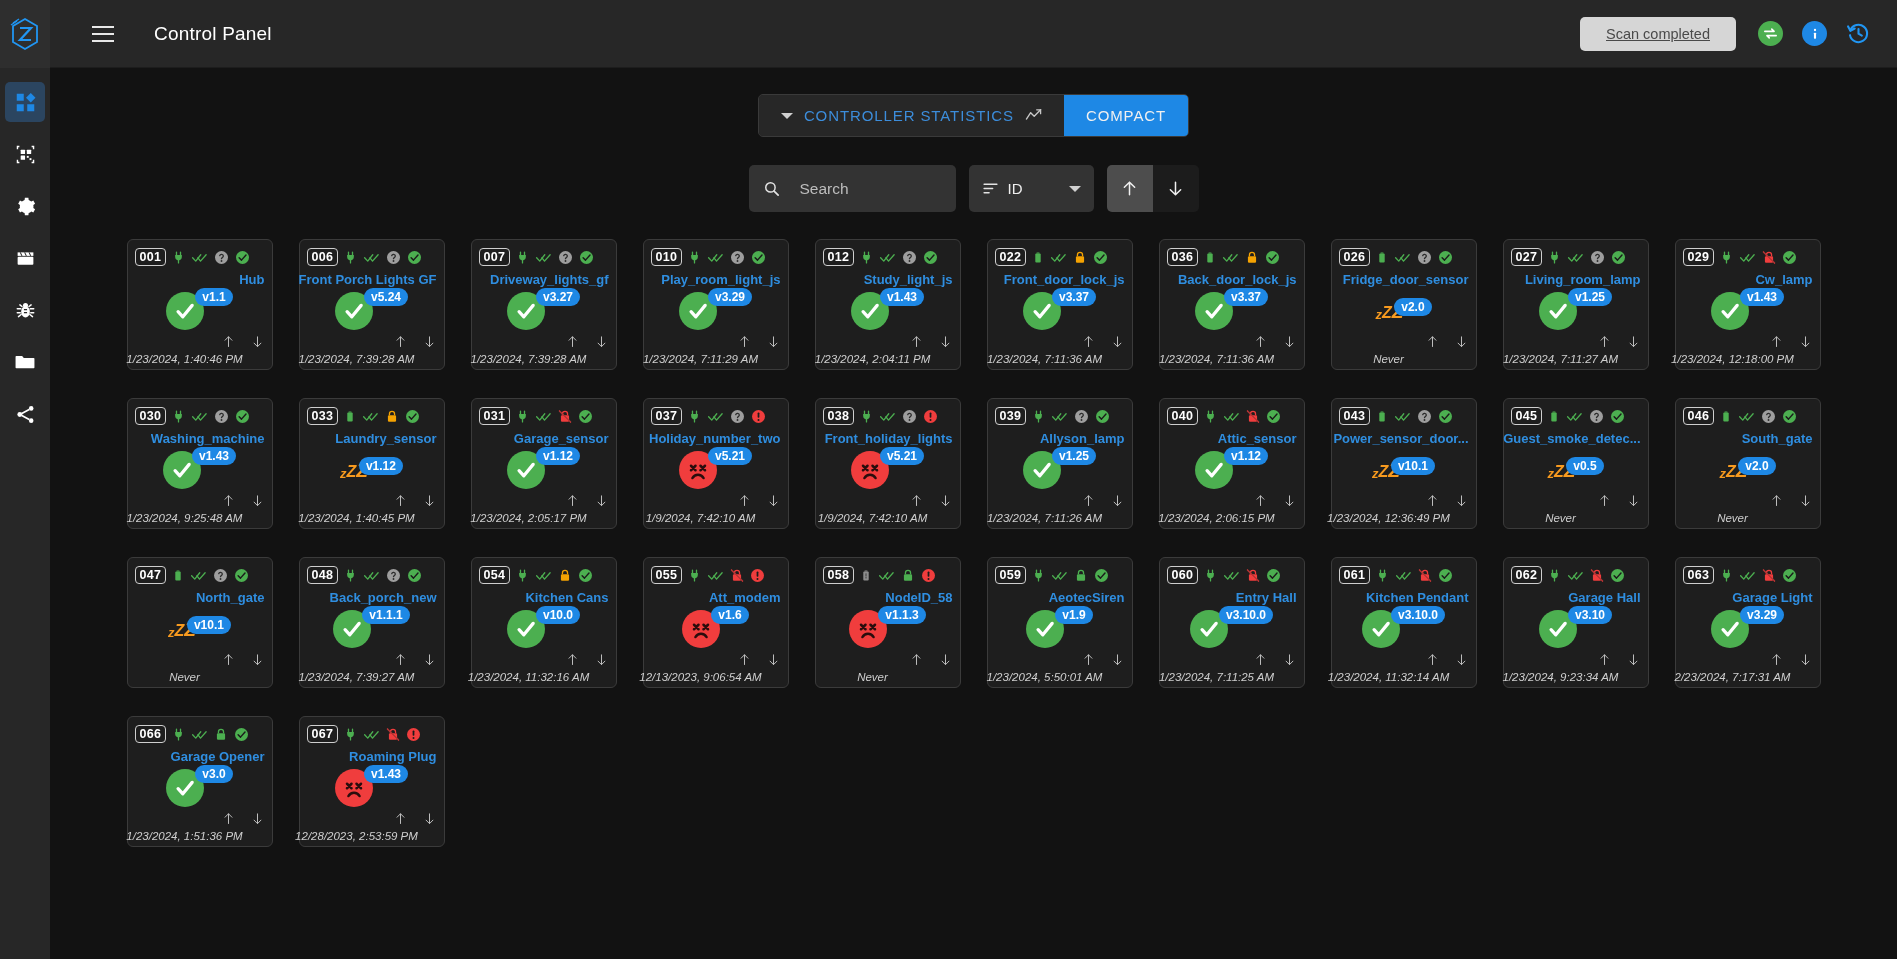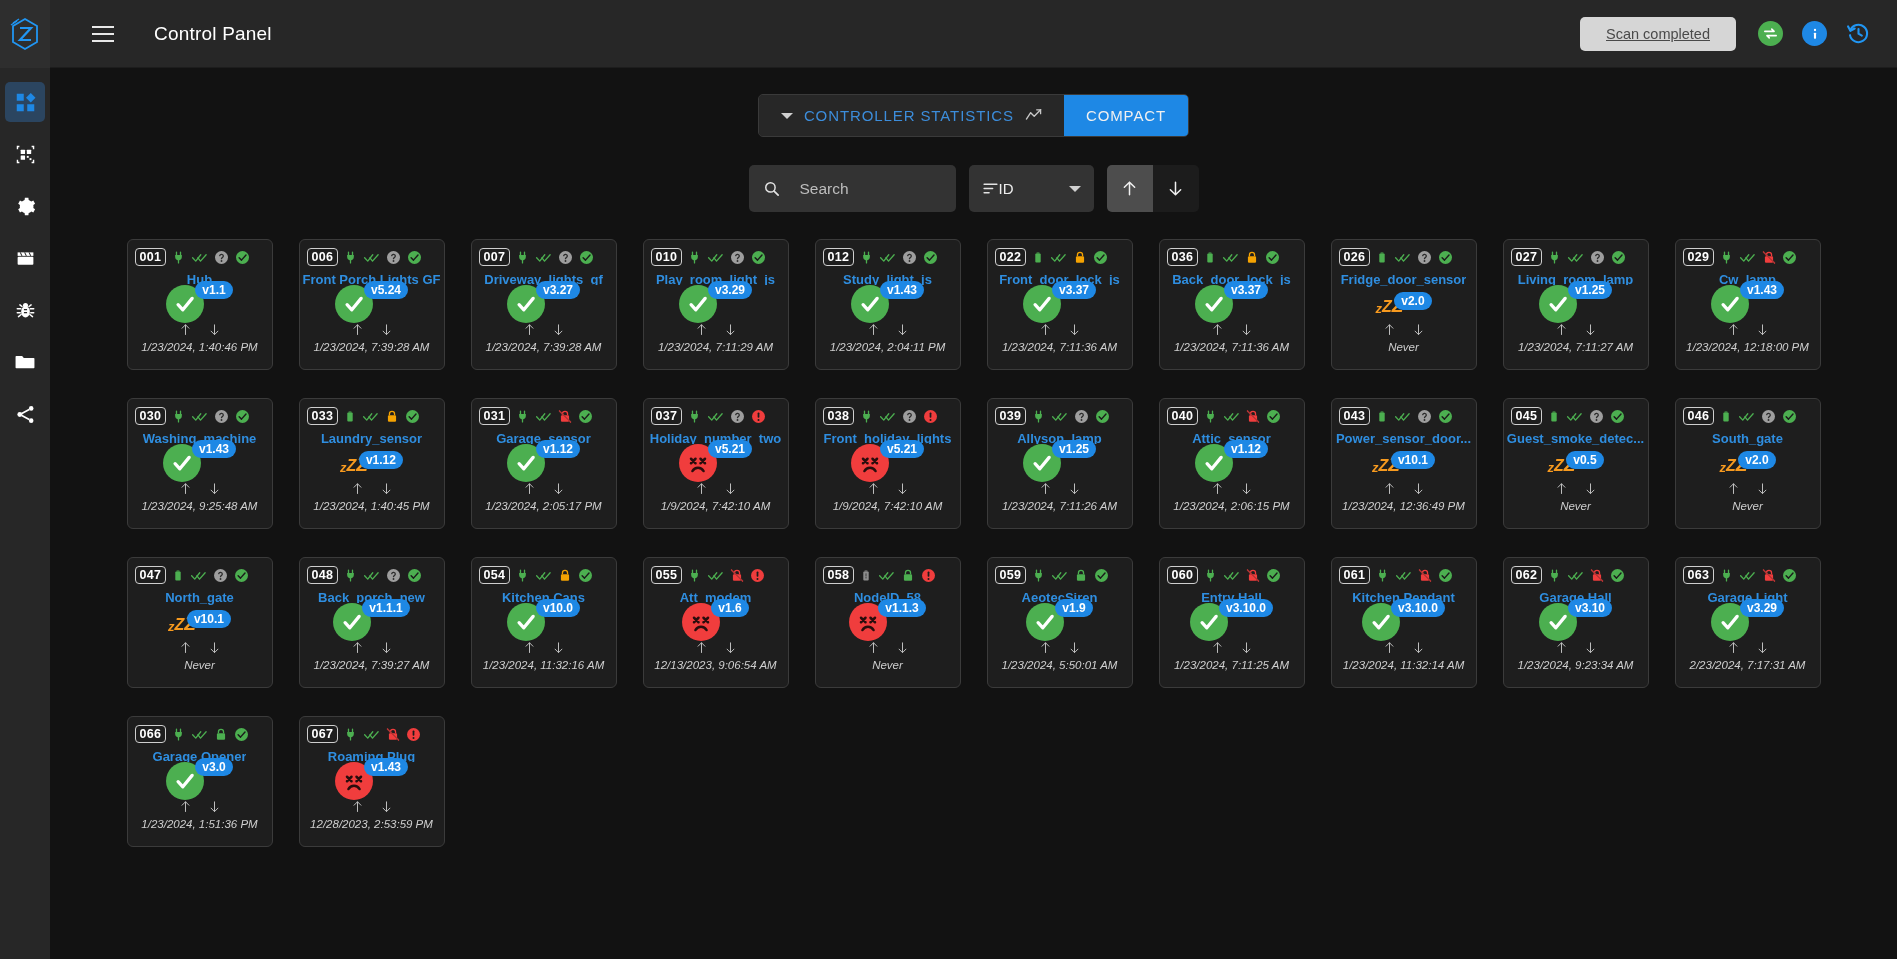--- a/index.html
+++ b/index.html
@@ -97,21 +97,21 @@
     display: flex; align-items: center; padding: 0 14px; gap: 20px;
   }
   .search-box input {
     background: transparent; border: none; outline: none;
     color: #e0e0e0; font-size: 15.5px; width: 100%;
     font-family: "Liberation Sans", sans-serif;
   }
   .search-box input::placeholder { color: #bdbdbd; }
   .sort-box {
     width: 125px; height: 47px; background: #333333; border-radius: 5px;
-    display: flex; align-items: center; padding: 0 13px; gap: 0;
+    display: flex; align-items: center; padding: 0 13px; gap: 9px;
     cursor: pointer; color: #eeeeee; font-size: 15px;
   }
   .sort-box .lbl { flex: 1 1 auto; }
   .dirgroup { display: flex; border-radius: 5px; overflow: hidden; }
   .dirbtn {
     width: 46px; height: 47px; display: flex; align-items: center;
     justify-content: center; cursor: pointer; background: #1c1c1c;
   }
   .dirbtn.sel { background: #4d4d4d; }
 
@@ -119,22 +119,22 @@
   .grid {
     display: grid;
     grid-template-columns: repeat(10, 146px);
     gap: 28px 26px;
     justify-content: center;
     padding: 27px 0 0 0;
   }
   .node {
     width: 146px; background: #1e1e1e;
     border: 1px solid #3b3b3b; border-radius: 6px;
-    padding: 8px 7px 15px 7px;
-    display: flex; flex-direction: column; align-items: center;
+    padding: 8px 7px 3px 7px;
+    display: flex; flex-direction: column; align-items: flex-end;
     height: 131px; cursor: pointer;
   }
   .node-top { display: flex; align-items: center; gap: 6px; width: 100%; justify-content: flex-start; }
   .id-badge {
     border: 1.6px solid #cfcfcf; border-radius: 4px;
     color: #ffffff; font-size: 12.5px; font-weight: bold;
     padding: 1px 4px; line-height: 1.15; letter-spacing: .3px;
     font-family: "Liberation Sans", sans-serif;
   }
   .node-name {

